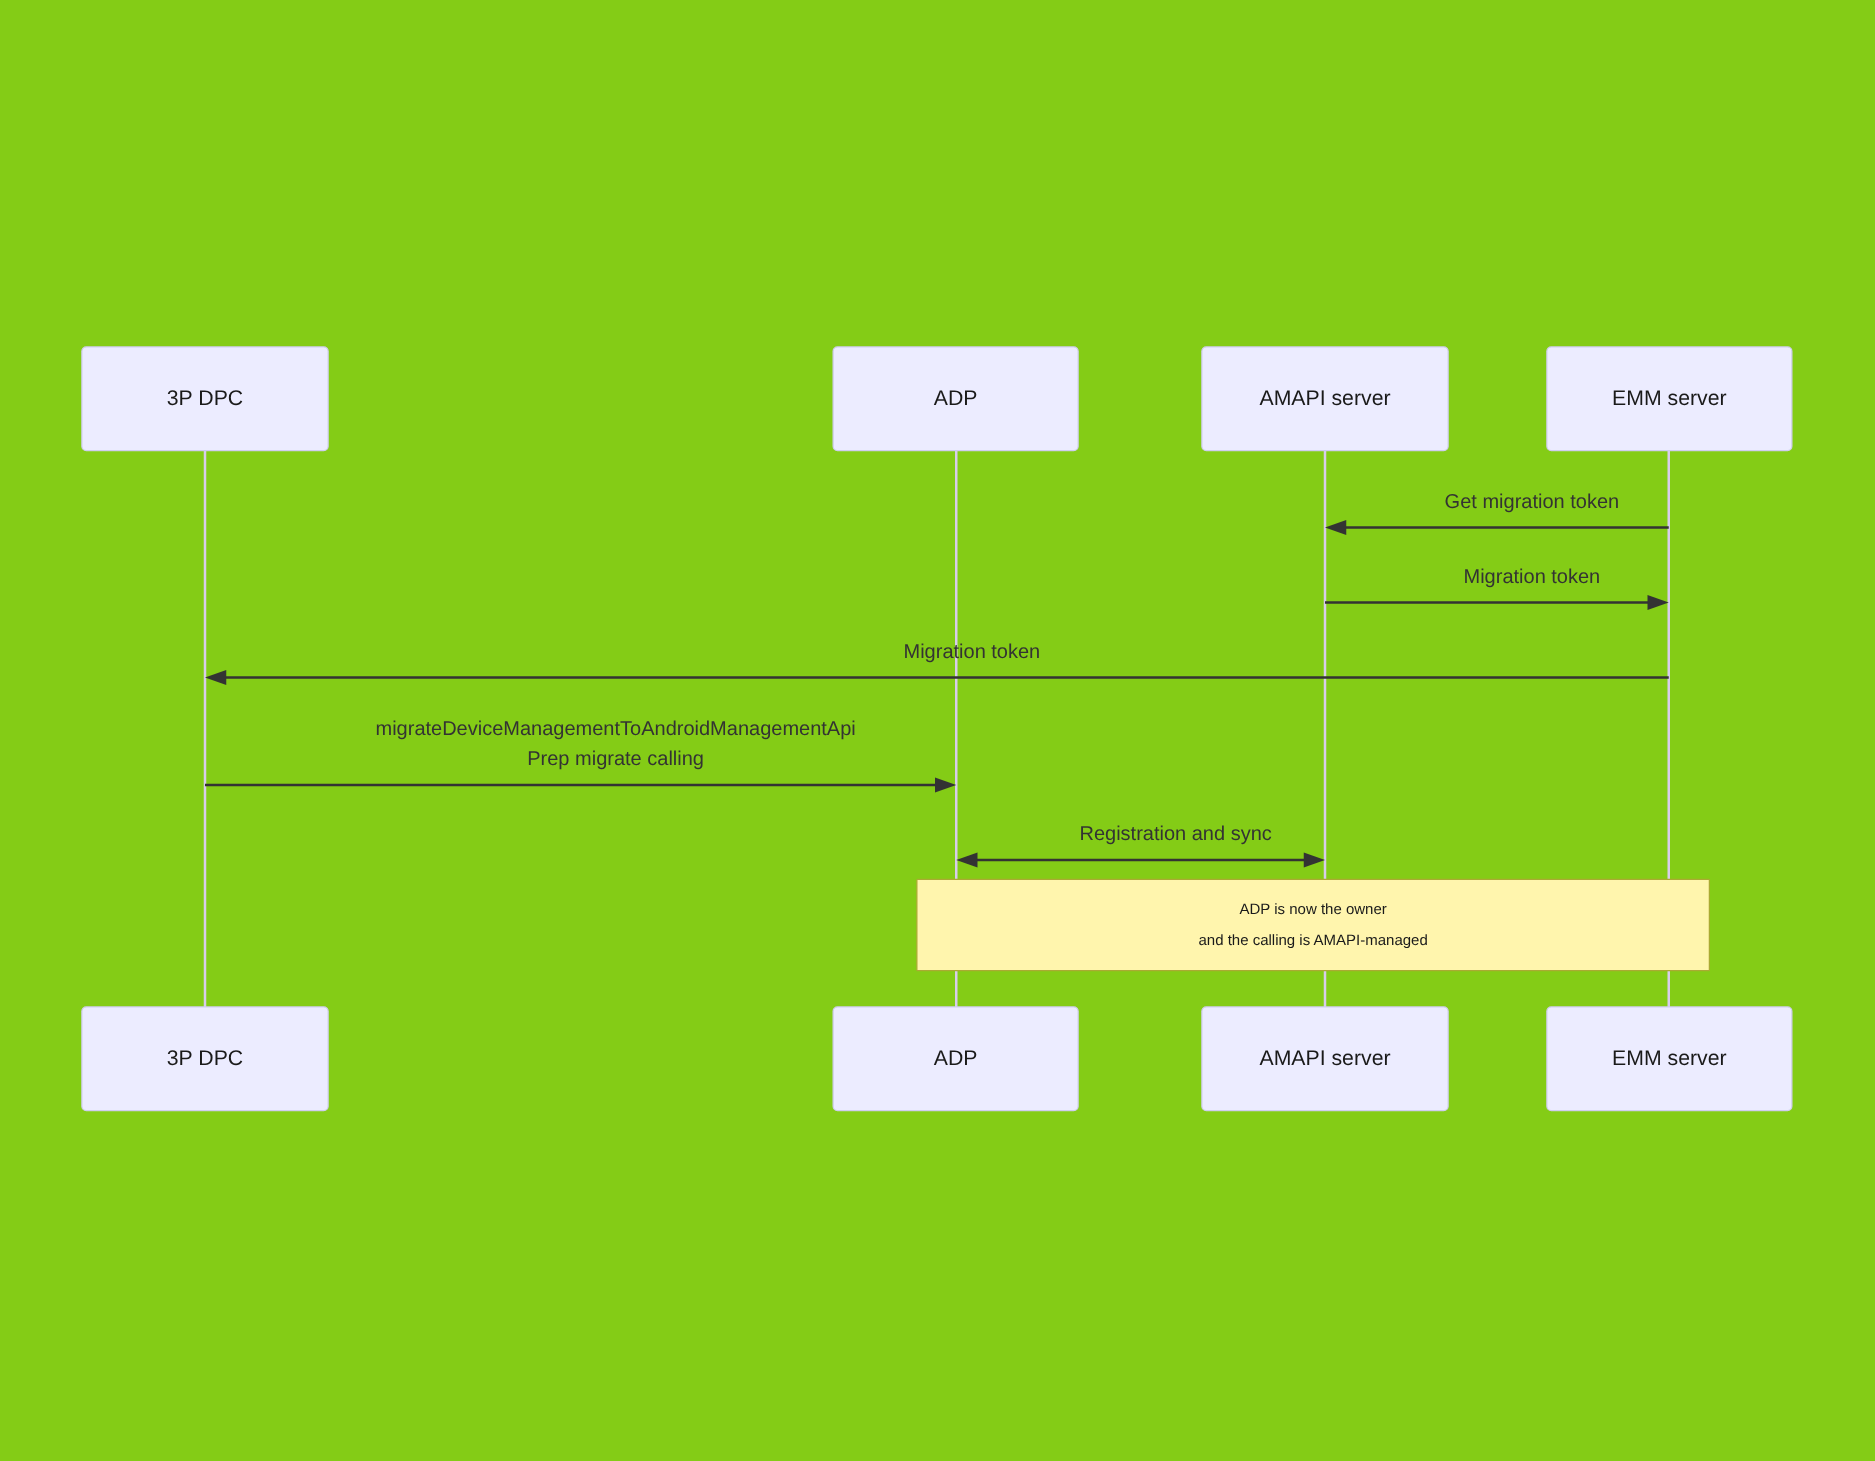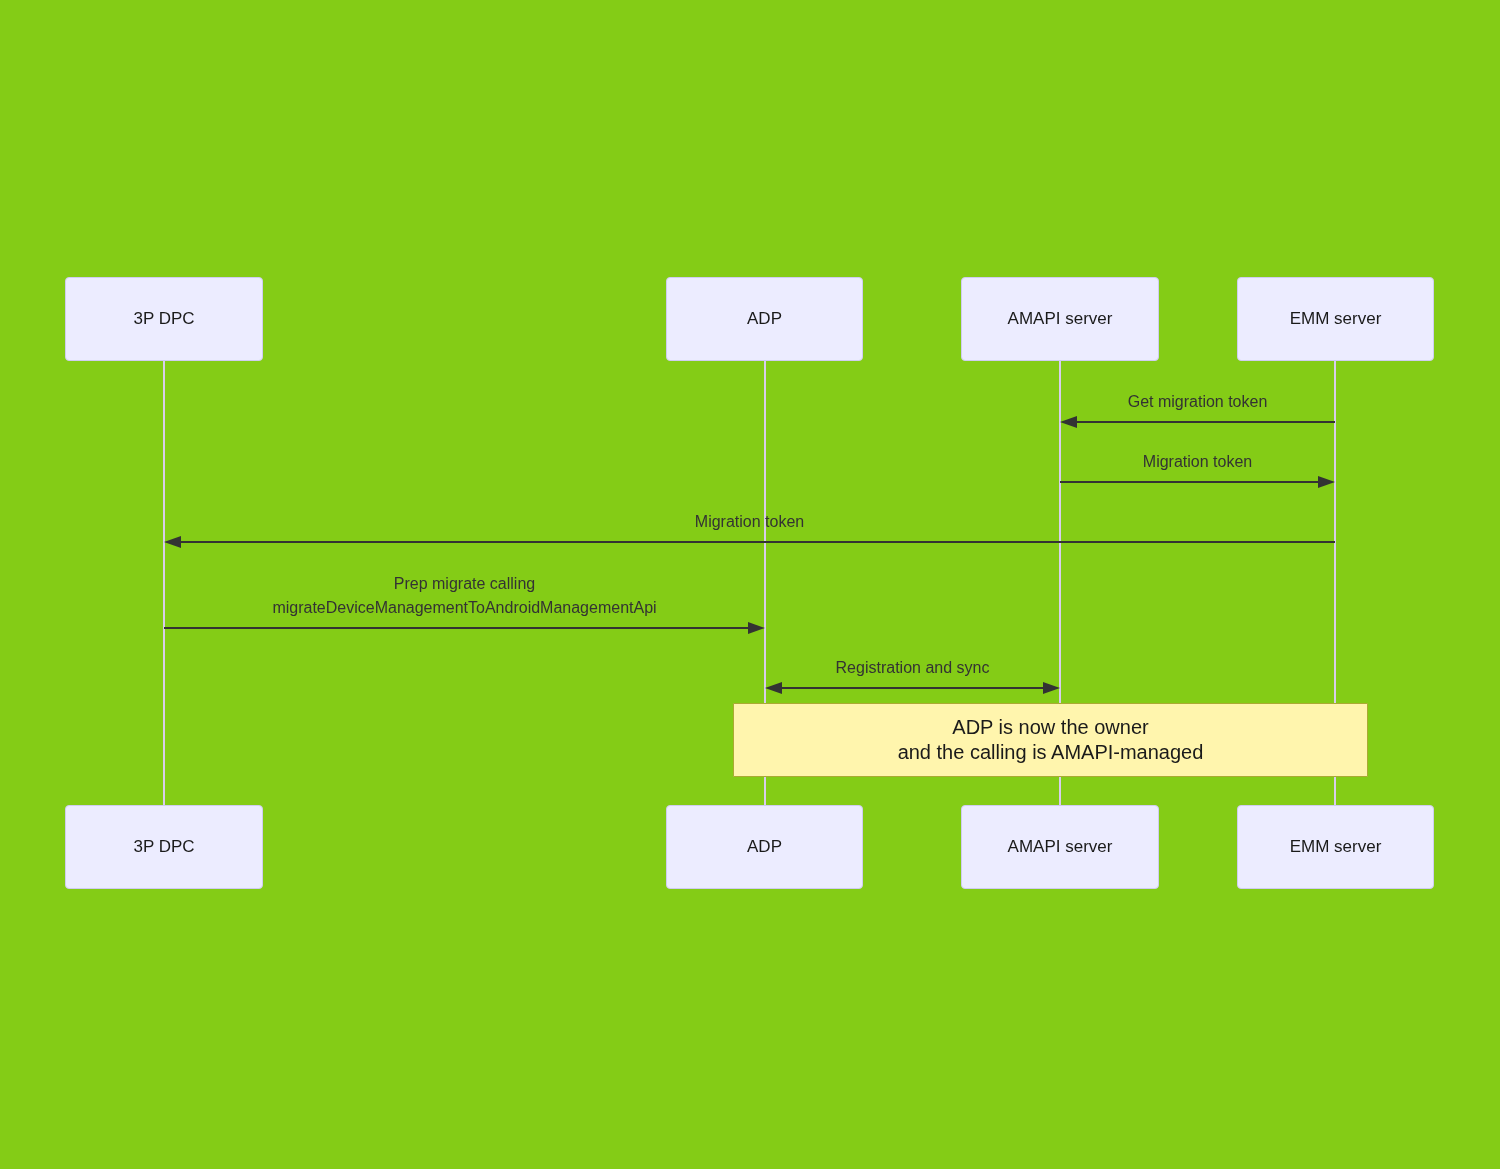--- a/index.html
+++ b/index.html
@@ -31,20 +31,21 @@
     font-size: 17px;
     color: #1a1a1a;
   }
   .msg-label {
     position: absolute;
     text-align: center;
     font-size: 16px;
     line-height: 24px;
     color: #333333;
     white-space: nowrap;
+    padding-left: 28px;
   }
   .msg-line {
     position: absolute;
     height: 2px;
     background: #333333;
   }
   .arr-l {
     position: absolute;
     width: 0; height: 0;
     border-top: 6px solid transparent;
@@ -65,21 +66,21 @@
     width: 633px;
     height: 72px;
     background: #fff5ad;
     border: 1px solid #aaaa33;
     border-radius: 1px;
     display: flex;
     flex-direction: column;
     align-items: center;
     justify-content: center;
     text-align: center;
-    font-size: 20px;
+    font-size: 12px;
     line-height: 25px;
     color: #1a1a1a;
   }
 </style>
 </head>
 <body>
 
 <div class="canvas">
 
   <div class="lifeline" style="left:163px"></div>
@@ -106,22 +107,22 @@
 
   <div class="msg-label" style="left:1060px;top:450px;width:275px">Migration token</div>
   <div class="msg-line" style="left:1060px;top:481px;width:261px"></div>
   <div class="arr-r" style="left:1318px;top:476px"></div>
 
   <div class="msg-label" style="left:164px;top:510px;width:1171px">Migration token</div>
   <div class="msg-line" style="left:178px;top:541px;width:1157px"></div>
   <div class="arr-l" style="left:164px;top:536px"></div>
 
   <div class="msg-label" style="left:164px;top:572px;width:601px">
+    <div>migrateDeviceManagementToAndroidManagementApi</div>
     <div>Prep migrate calling</div>
-    <div>migrateDeviceManagementToAndroidManagementApi</div>
   </div>
   <div class="msg-line" style="left:164px;top:627px;width:587px"></div>
   <div class="arr-r" style="left:748px;top:622px"></div>
 
   <div class="msg-label" style="left:765px;top:656px;width:295px">Registration and sync</div>
   <div class="msg-line" style="left:779px;top:687px;width:267px"></div>
   <div class="arr-l" style="left:765px;top:682px"></div>
   <div class="arr-r" style="left:1043px;top:682px"></div>
 
   <div class="note">

